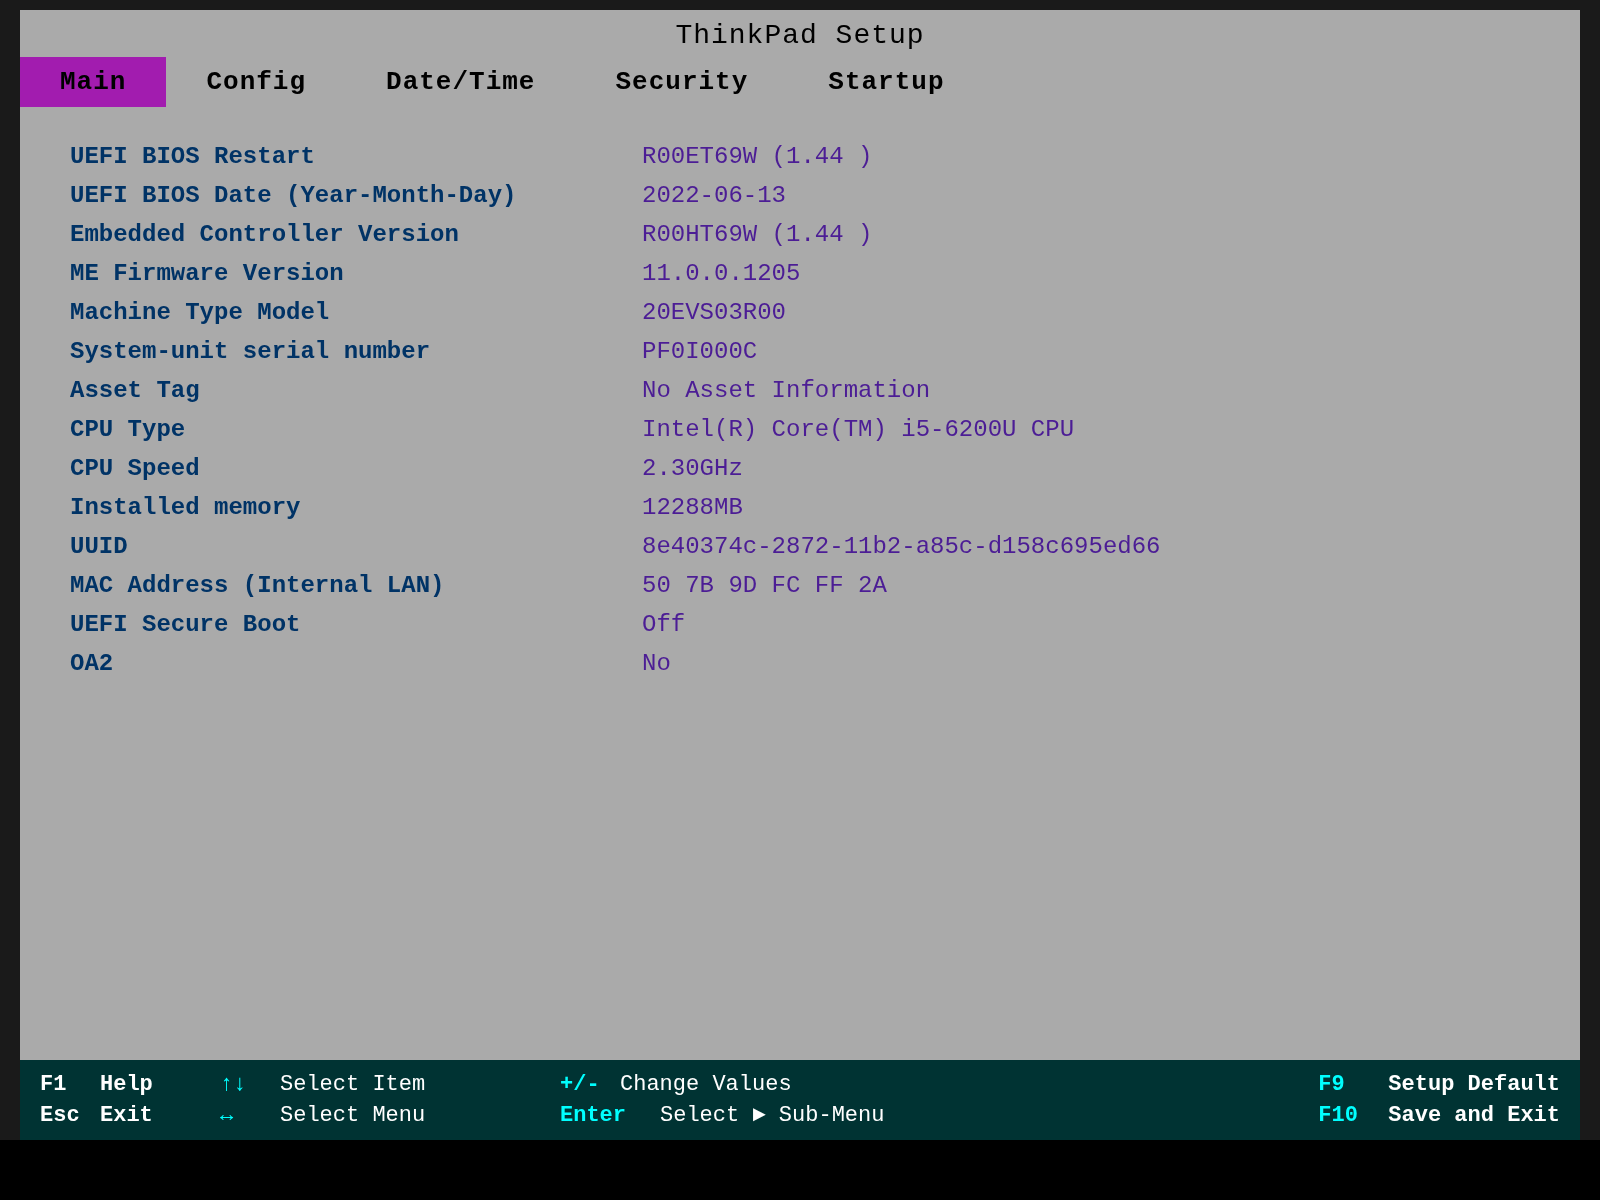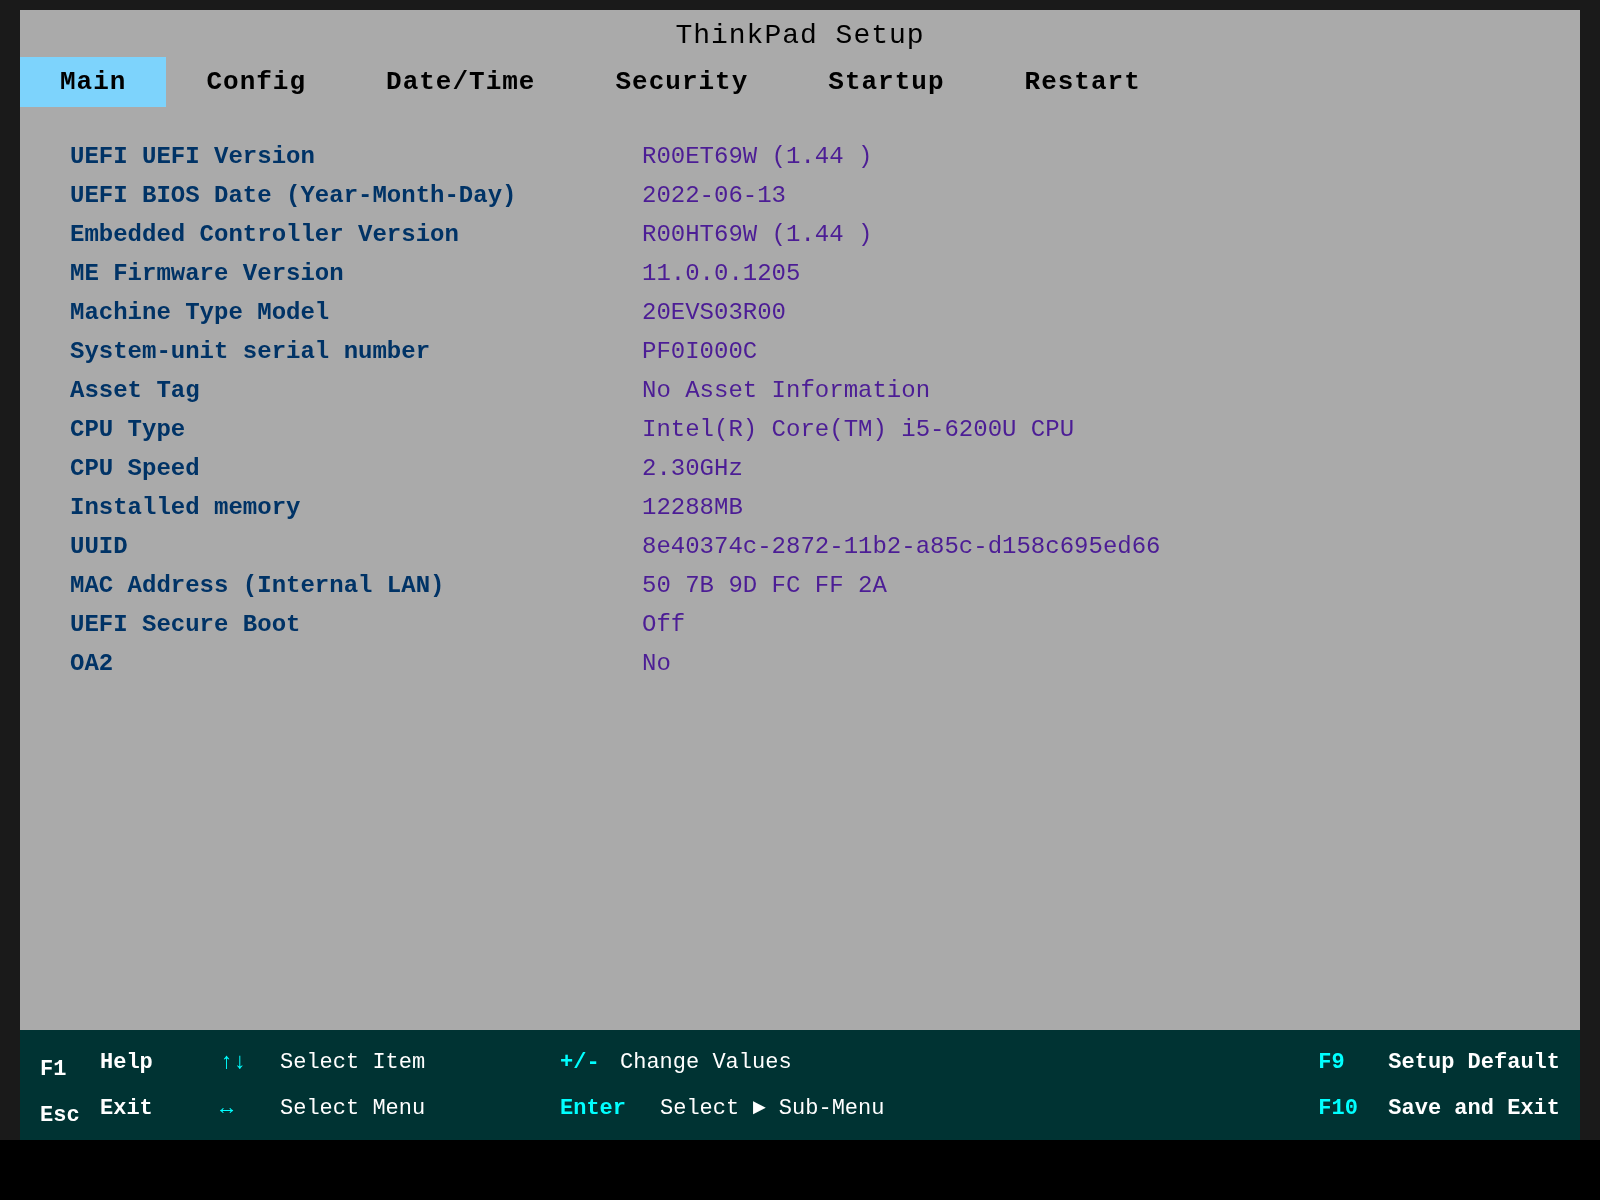--- a/index.html
+++ b/index.html
@@ -44,21 +44,21 @@
     .nav-item {
       padding: 10px 40px;
       font-size: 26px;
       font-weight: bold;
       color: #000000;
       cursor: pointer;
       letter-spacing: 1px;
     }
 
     .nav-item.active {
-      background-color: #7dd3fc;
+      background-color: #a21caf;
       color: #000000;
     }
 
     .content-area {
       flex: 1;
       background-color: #aaaaaa;
       padding: 30px 50px;
     }
 
     .info-table {
@@ -99,21 +99,20 @@
       display: flex;
       align-items: center;
       gap: 0;
     }
 
     .footer-key {
       font-size: 22px;
       font-weight: bold;
       color: #ffffff;
       min-width: 60px;
-      margin-top: 15px;
     }
 
     .footer-label {
       font-size: 22px;
       font-weight: bold;
       color: #ffffff;
       min-width: 120px;
     }
 
     .footer-icon {
@@ -164,28 +163,27 @@
 
 <div class="screen">
   <div class="title-bar">ThinkPad Setup</div>
 
   <div class="nav-bar">
     <div class="nav-item active">Main</div>
     <div class="nav-item">Config</div>
     <div class="nav-item">Date/Time</div>
     <div class="nav-item">Security</div>
     <div class="nav-item">Startup</div>
-    <div class="nav-item">Restart</div>
   </div>
 
   <div class="content-area">
     <div class="info-table">
 
       <div class="info-row">
-        <span class="info-label">UEFI UEFI Version</span>
+        <span class="info-label">UEFI BIOS Restart</span>
         <span class="info-value">R00ET69W (1.44 )</span>
       </div>
 
       <div class="info-row">
         <span class="info-label">UEFI BIOS Date (Year-Month-Day)</span>
         <span class="info-value">2022-06-13</span>
       </div>
 
       <div class="info-row">
         <span class="info-label">Embedded Controller Version</span>

